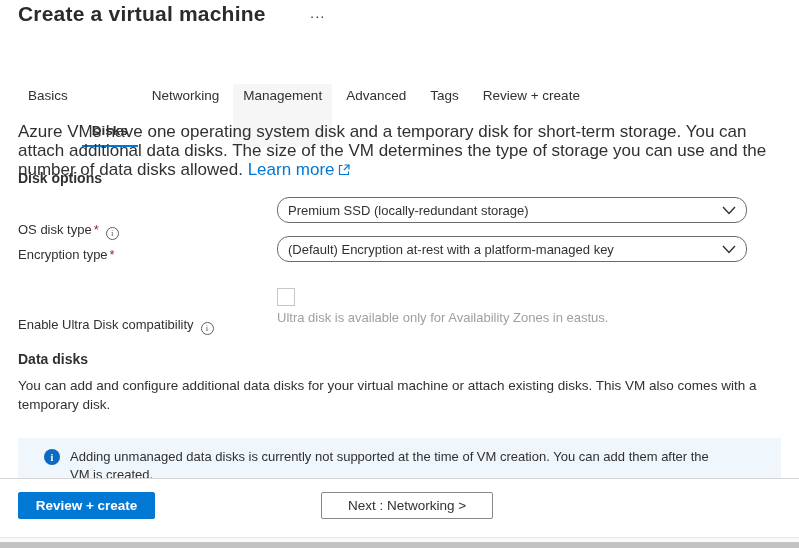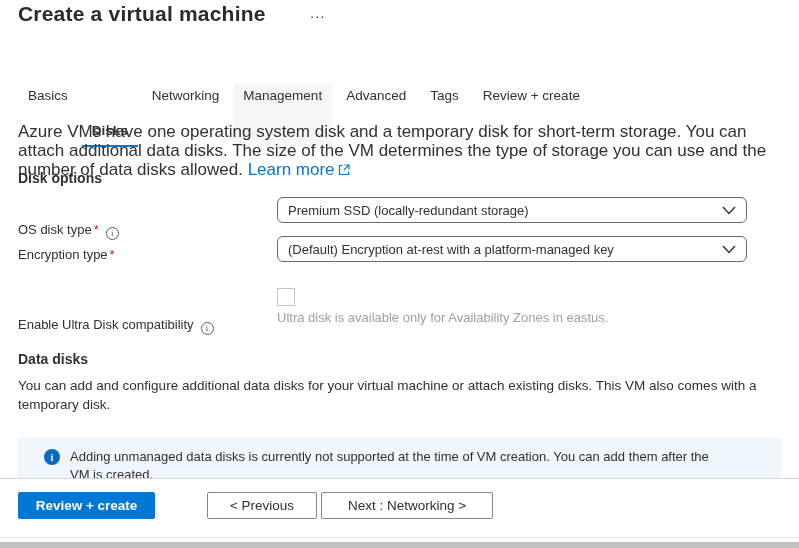--- a/index.html
+++ b/index.html
@@ -20,21 +20,21 @@
   
   .intro { position:absolute; left:18px; top:122px; width:766px; font-size:17px; line-height:19px; color:#323130; }
   .link { color:#0078d4; text-decoration:none; cursor:pointer; }
   .ext-icon { display:inline-block; vertical-align:-1px; margin-left:3px; }
   
   .section-heading { position:absolute; left:18px; font-size:14px; font-weight:bold; color:#323130; }
   
   .field-label { position:absolute; left:18px; font-size:13px; color:#323130;margin-top:20px; }
   .required { color:#a4262c; margin-left:2px; }
   .info-icon { display:inline-flex; align-items:center; justify-content:center; width:13px; height:13px; margin-left:7px; border:1px solid #605e5c; border-radius:50%; font-size:9px; line-height:1; color:#605e5c; vertical-align:-2px; cursor:pointer; font-family:"Liberation Serif","DejaVu Serif",serif; }
-  .select { position:absolute; left:277px; width:470px; height:26px; border:1px solid #6b6b6b; border-radius:6px; background:#fff; display:flex; align-items:center; justify-content:space-between; padding:0 10px; cursor:pointer; }
+  .select { position:absolute; left:277px; width:470px; height:26px; border:1px solid #6b6b6b; border-radius:12px; background:#fff; display:flex; align-items:center; justify-content:space-between; padding:0 10px; cursor:pointer; }
   .select-value { font-size:13px; color:#323130; white-space:nowrap; overflow:hidden; }
   .chevron { display:flex; align-items:center; }
   .checkbox { position:absolute; left:277px; top:288px; width:18px; height:18px; border:1px solid #c8c6c4; background:#fff; cursor:pointer; }
   .muted-note { position:absolute; left:277px; top:310px; font-size:13px; color:#a19f9d; }
   .body-text { position:absolute; left:18px; font-size:13.5px; line-height:19px; color:#323130; }
   
   .banner { position:absolute; left:18px; top:438px; width:763px; height:58px; background:#eff6fc; display:flex; padding:10px 12px; z-index:1; }
   .banner-icon { flex:0 0 auto; width:16px; height:16px; border-radius:50%; background:#0b6bc2; color:#fff; font-size:10px; font-weight:bold; display:flex; align-items:center; justify-content:center; margin:1px 10px 0 14px; font-family:"Liberation Serif","DejaVu Serif",serif; }
   .banner-text { font-size:13px; line-height:18px; color:#323130; max-width:650px; }
   
@@ -107,19 +107,18 @@
 <h2 class="section-heading" style="top:351px">Data disks</h2>
 <p class="body-text" style="top:376px; width:744px">You can add and configure additional data disks for your virtual machine or attach existing disks. This VM also comes with a temporary disk.</p>
 
 <div class="banner">
   <span class="banner-icon">i</span>
   <span class="banner-text">Adding unmanaged data disks is currently not supported at the time of VM creation. You can add them after the VM is created.</span>
 </div>
 
 <div class="footer">
   <button class="btn btn-primary">Review + create</button>
-  <button class="btn btn-outline btn-prev">&lt; Previous</button>
   <button class="btn btn-outline btn-next">Next : Networking &gt;</button>
 </div>
 
 <div class="scroll-track">
   <div class="scroll-thumb"></div>
 </div>
 
 </body></html>

